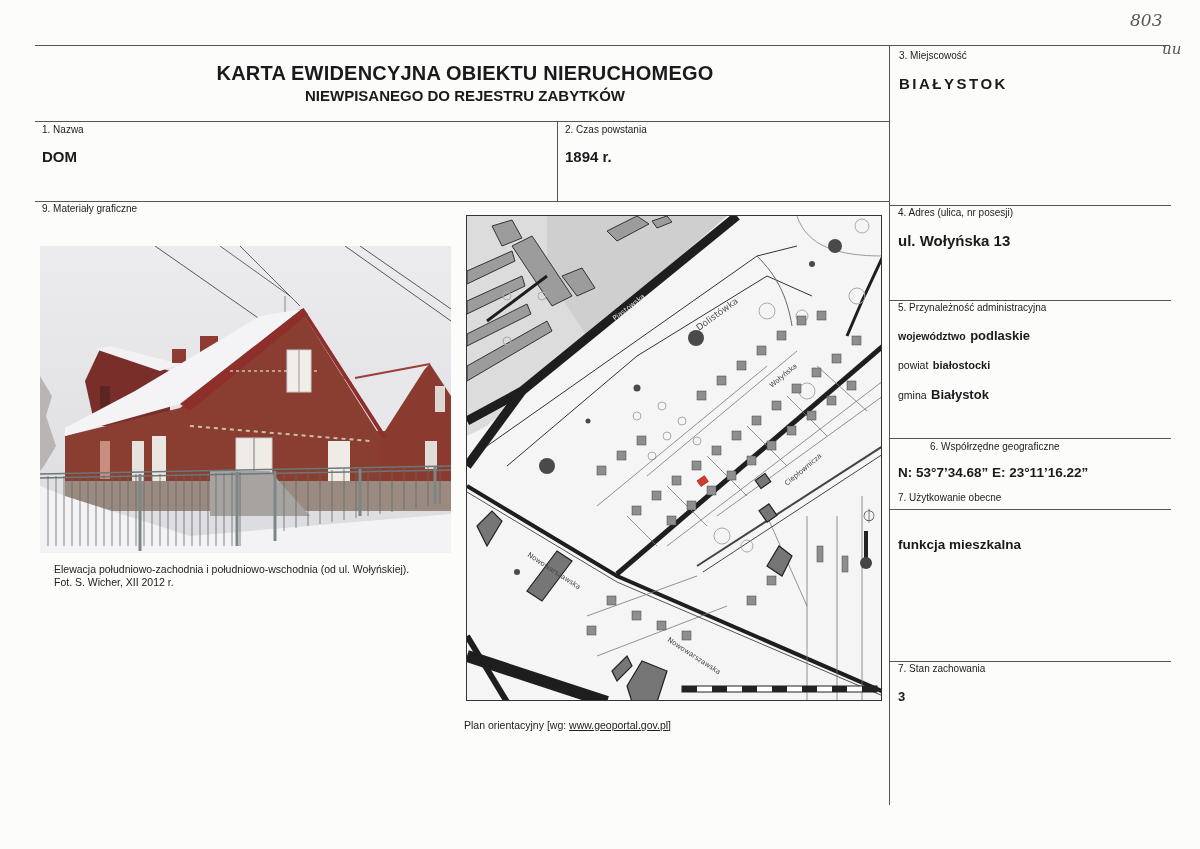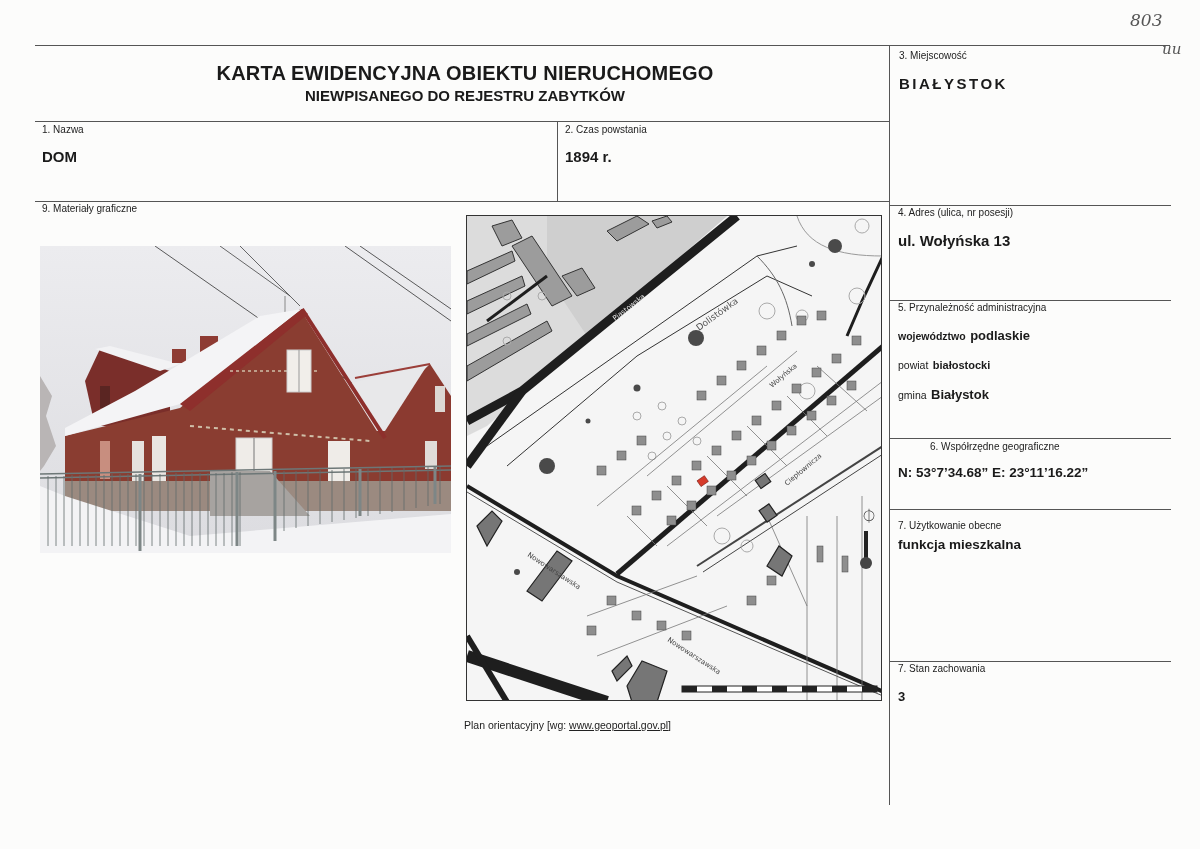--- a/index.html
+++ b/index.html
@@ -63,21 +63,21 @@
   <span style="font-size:11px; font-weight:bold;">białostocki</span>
 </div>
 <div class="abs" style="left:898px; top:385px;">
   <span style="font-size:10.5px;">gmina</span>
   <span style="font-size:13px; font-weight:bold;">Białystok</span>
 </div>
 
 <div class="label" style="left:930px; top:441px;">6. Współrzędne geograficzne</div>
 <div class="val" style="left:898px; top:465px; font-size:13.5px;">N: 53°7’34.68” E: 23°11’16.22”</div>
 
-<div class="label" style="left:898px; top:520px;text-align:right;">7. Użytkowanie obecne</div>
+<div class="label" style="left:898px; top:492px;text-align:right;">7. Użytkowanie obecne</div>
 <div class="val" style="left:898px; top:537px; font-size:13.5px;">funkcja mieszkalna</div>
 
 <div class="label" style="left:898px; top:663px;">7. Stan zachowania</div>
 <div class="val" style="left:898px; top:689px; font-size:13px;">3</div>
 
 <div class="label" style="left:42px; top:203px;">9. Materiały graficzne</div>
 
 <div class="photo">
   <svg width="411" height="307" viewBox="0 0 411 307">
     <defs>
@@ -183,20 +183,22 @@
       <line x1="100" y1="228" x2="100" y2="305"></line>
       <line x1="197" y1="226" x2="197" y2="300"></line>
       <line x1="235" y1="225" x2="235" y2="295"></line>
       <line x1="320" y1="223" x2="320" y2="270"></line>
       <line x1="395" y1="221" x2="395" y2="258"></line>
     </g>
   </svg>
 </div>
 
 <div class="abs caption" style="left:54px; top:563px;">
+  <div>Elewacja południowo-zachodnia i południowo-wschodnia (od ul. Wołyńskiej).</div>
+  <div>Fot. S. Wicher, XII 2012 r.</div>
 </div>
 
 <div class="map">
   <svg width="416" height="486" viewBox="0 0 416 486">
     <rect width="416" height="486" fill="#f5f5f5"></rect>
 
     <polygon points="0,0 260,0 20,210 0,220" fill="#dcdcdc"></polygon>
     <polygon points="80,0 260,0 120,120 80,60" fill="#cfcfcf"></polygon>
 
     <g fill="#9c9c9c" stroke="#333" stroke-width="1">

